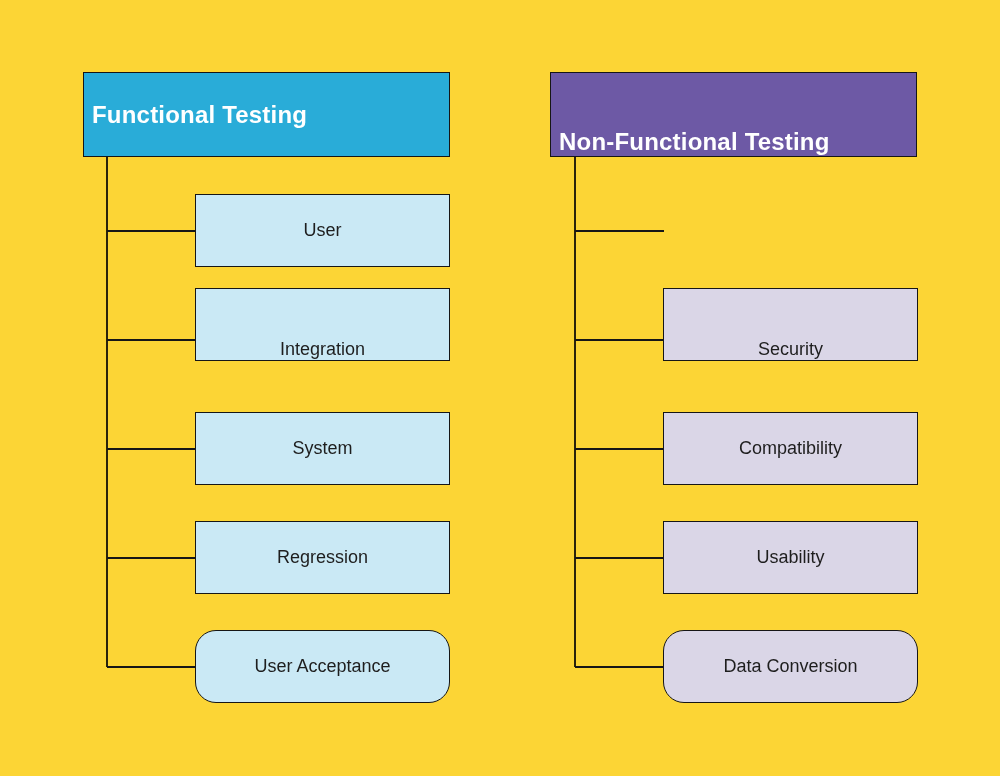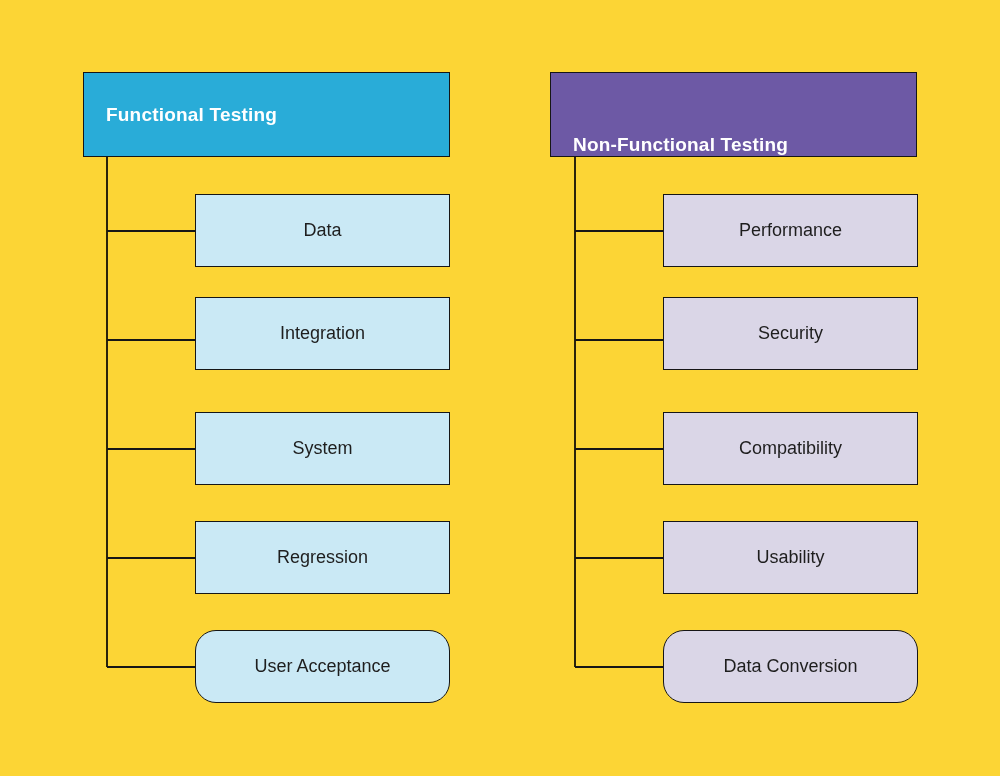--- a/index.html
+++ b/index.html
@@ -21,35 +21,35 @@
   body { background: var(--bg); overflow: hidden; }
   .canvas { position: relative; width: 1000px; height: 776px; }
 
   .node {
     position: absolute;
     display: flex; align-items: center;
     border: 1.5px solid var(--border);
   }
   .header {
     top: 72px; width: 367px; height: 85px;
-    justify-content: flex-start; padding-left: 22px;
+    justify-content: flex-start; padding-left: 8px;
     color: var(--header-text);
-    font-weight: 700; font-size: 19px; letter-spacing: 0.2px;
+    font-weight: 700; font-size: 24px; letter-spacing: 0.2px;
   }
   .header.fn  { left: 83px;  background: var(--header-blue); }
   .header.nfn { left: 550px; background: var(--header-purple); align-items: flex-end; }
 
   .child {
     width: 255px; height: 73px;
     justify-content: center;
     font-size: 18px; color: var(--child-text);
   }
   .child.left  { left: 195px; background: var(--child-blue); }
   .child.right { left: 663px; background: var(--child-purple); }
-  .r0 { top: 194px; } .r1 { top: 297px; } .r2 { top: 412px; }
+  .r0 { top: 194px; } .r1 { top: 288px; align-items: flex-end; } .r2 { top: 412px; }
   .r3 { top: 521px; } .r4 { top: 630px; border-radius: 21px; }
 
   .vline {
     position: absolute; top: 157px; width: 2px; height: 510px;
     background: var(--line);
   }
   .vline.left  { left: 106px; }
   .vline.right { left: 574px; }
 
   .hline {
@@ -64,42 +64,39 @@
 </head>
 <body>
 
 <div class="canvas">
 
   <div class="node header fn">
     <span>Functional Testing</span>
   </div>
 
   <div class="node child left r0">
-    <span>Data</span>
+    <span>User</span>
   </div>
   <div class="node child left r1">
     <span>Integration</span>
   </div>
   <div class="node child left r2">
     <span>System</span>
   </div>
   <div class="node child left r3">
     <span>Regression</span>
   </div>
   <div class="node child left r4">
     <span>User Acceptance</span>
   </div>
 
   <div class="node header nfn">
     <span>Non-Functional Testing</span>
   </div>
 
-  <div class="node child right r0">
-    <span>Performance</span>
-  </div>
   <div class="node child right r2">
     <span>Compatibility</span>
   </div>
   <div class="node child right r1">
     <span>Security</span>
   </div>
   <div class="node child right r3">
     <span>Usability</span>
   </div>
   <div class="node child right r4">

